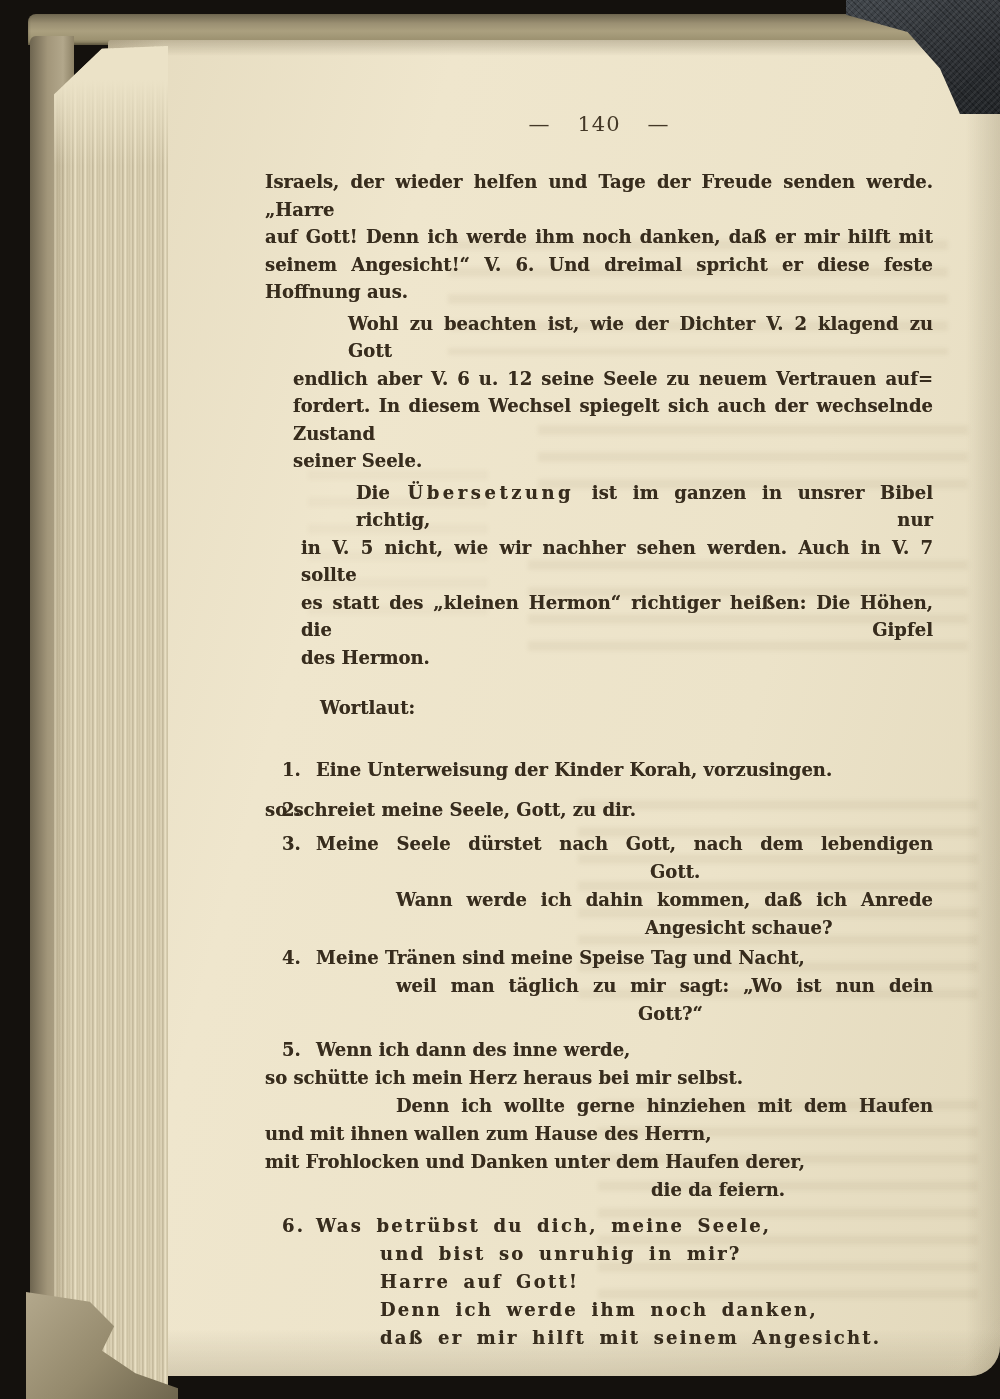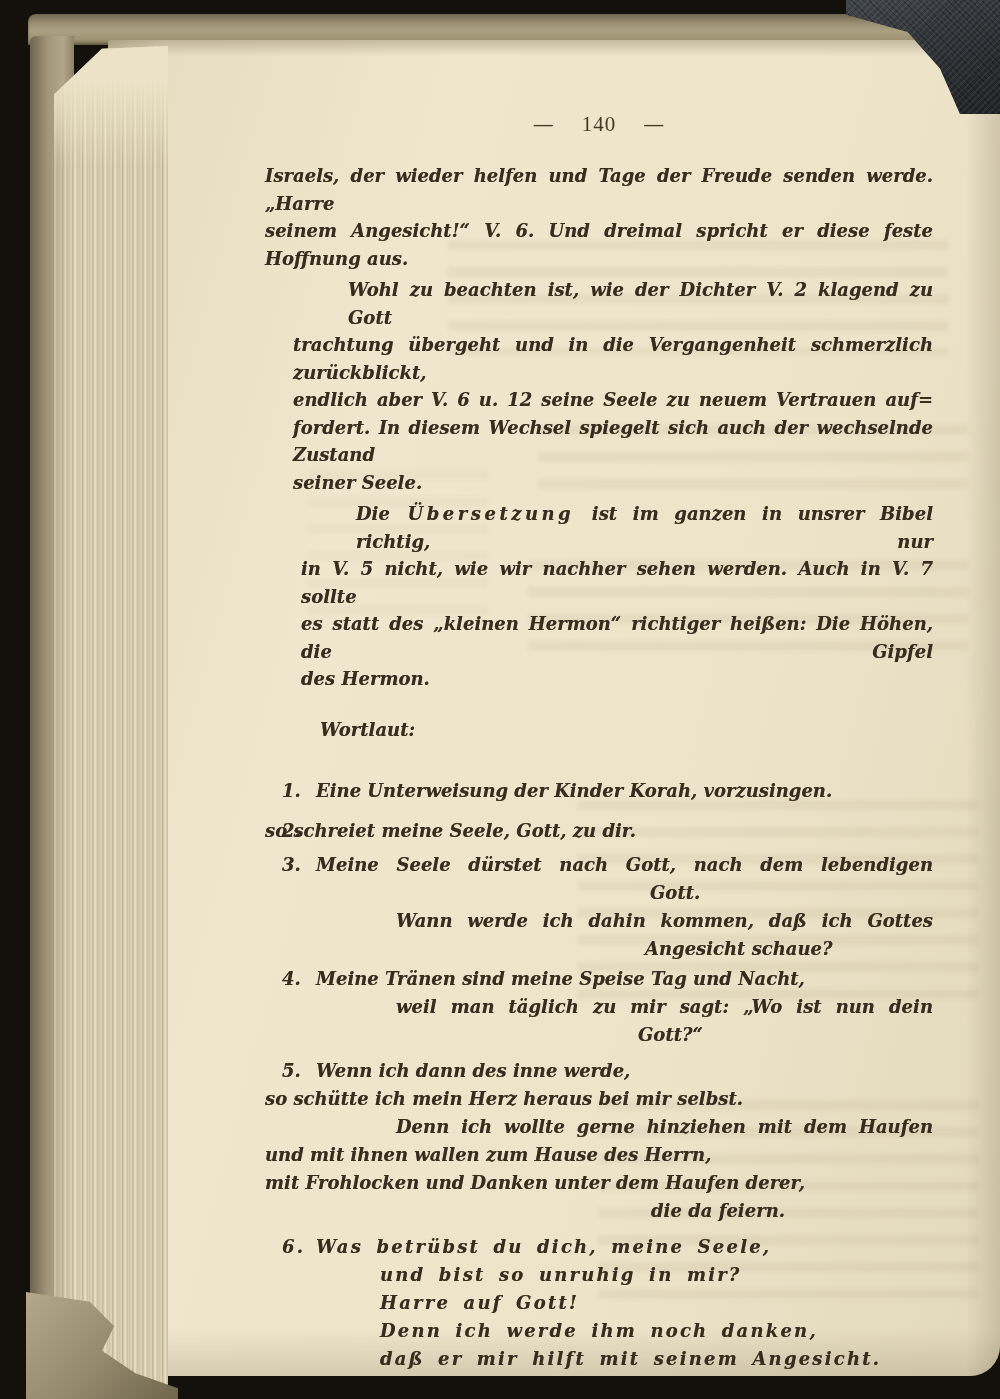--- a/index.html
+++ b/index.html
@@ -79,26 +79,25 @@
   .g3{left:420px;top:520px;width:440px;height:95px;}
   .g4{left:470px;top:760px;width:400px;height:200px;}
   .g5{left:490px;top:1060px;width:380px;height:210px;}
   .g6{left:200px;top:430px;width:180px;height:150px;opacity:.3;}
 
   
   .header{
     position:absolute;top:72px;left:157px;width:668px;z-index:2;
     text-align:center;font-size:21px;color:#443827;letter-spacing:1px;
   }
-  .header .pnum{margin:0 27px;font-family:Liberation Serif, serif;}
+  .header .pnum{margin:0 27px;}
   .text-block{
-    position:absolute;top:122px;left:157px;width:668px;z-index:2;
+    position:absolute;top:128px;left:157px;width:668px;z-index:2;
     font-size:18px;font-weight:700;color:#372c1d;
     text-shadow:0 0 .5px rgba(55,44,29,.55);
-    font-style:italic;
   }
   .ln{line-height:27.5px;position:relative;}
   .j{text-align:justify;text-align-last:justify;}
   .ind{padding-left:55px;}
   .sperr2{letter-spacing:3.5px;margin:0 2px;}
 
   .para2{margin-top:4px;margin-left:28px;}
   .para3{margin-top:4px;margin-left:36px;}
   .wortlaut{margin-top:23px;}
 
@@ -137,27 +136,27 @@
     <div class="ghost g6"></div>
 
     <div class="header">
       <span>—</span><span class="pnum">140</span><span>—</span>
     </div>
 
     <div class="text-block">
 
       <div class="para para1">
         <div class="ln j">Israels, der wieder helfen und Tage der Freude senden werde. „Harre</div>
+        <div class="ln j">auf Gott! Denn ich werde ihm noch danken, daß er mir hilft mit</div>
         <div class="ln j">seinem Angesicht!“ V. 6. Und dreimal spricht er diese feste</div>
         <div class="ln">Hoffnung aus.</div>
       </div>
 
       <div class="para para2">
         <div class="ln j ind">Wohl zu beachten ist, wie der Dichter V. 2 klagend zu Gott</div>
-        <div class="ln j">trachtung übergeht und in die Vergangenheit schmerzlich zurückblickt,</div>
         <div class="ln j">endlich aber V. 6 u. 12 seine Seele zu neuem Vertrauen auf=</div>
         <div class="ln j">fordert. In diesem Wechsel spiegelt sich auch der wechselnde Zustand</div>
         <div class="ln">seiner Seele.</div>
       </div>
 
       <div class="para para3">
         <div class="ln j ind">
           <span>Die</span>
           <span class="sperr2">Übersetzung</span>
           <span>ist im ganzen in unsrer Bibel richtig, nur</span>
@@ -180,21 +179,21 @@
           <span class="vnum">2.</span>
         </div>
         <div class="ln i124">so schreiet meine Seele, Gott, zu dir.</div>
       </div>
 
       <div class="verse v3">
         <div class="ln vfirst j">
           <span class="vnum">3.</span><span>Meine Seele dürstet nach Gott, nach dem lebendigen</span>
         </div>
         <div class="ln i385">Gott.</div>
-        <div class="ln i131j">Wann werde ich dahin kommen, daß ich Gottes</div>
+        <div class="ln i131j">Wann werde ich dahin kommen, daß ich Anrede</div>
         <div class="ln i380">Angesicht schaue?</div>
       </div>
 
       <div class="verse v4">
         <div class="ln vfirst">
           <span class="vnum">4.</span><span>Meine Tränen sind meine Speise Tag und Nacht,</span>
         </div>
         <div class="ln i131j">weil man täglich zu mir sagt: „Wo ist nun dein</div>
         <div class="ln i373">Gott?“</div>
       </div>

